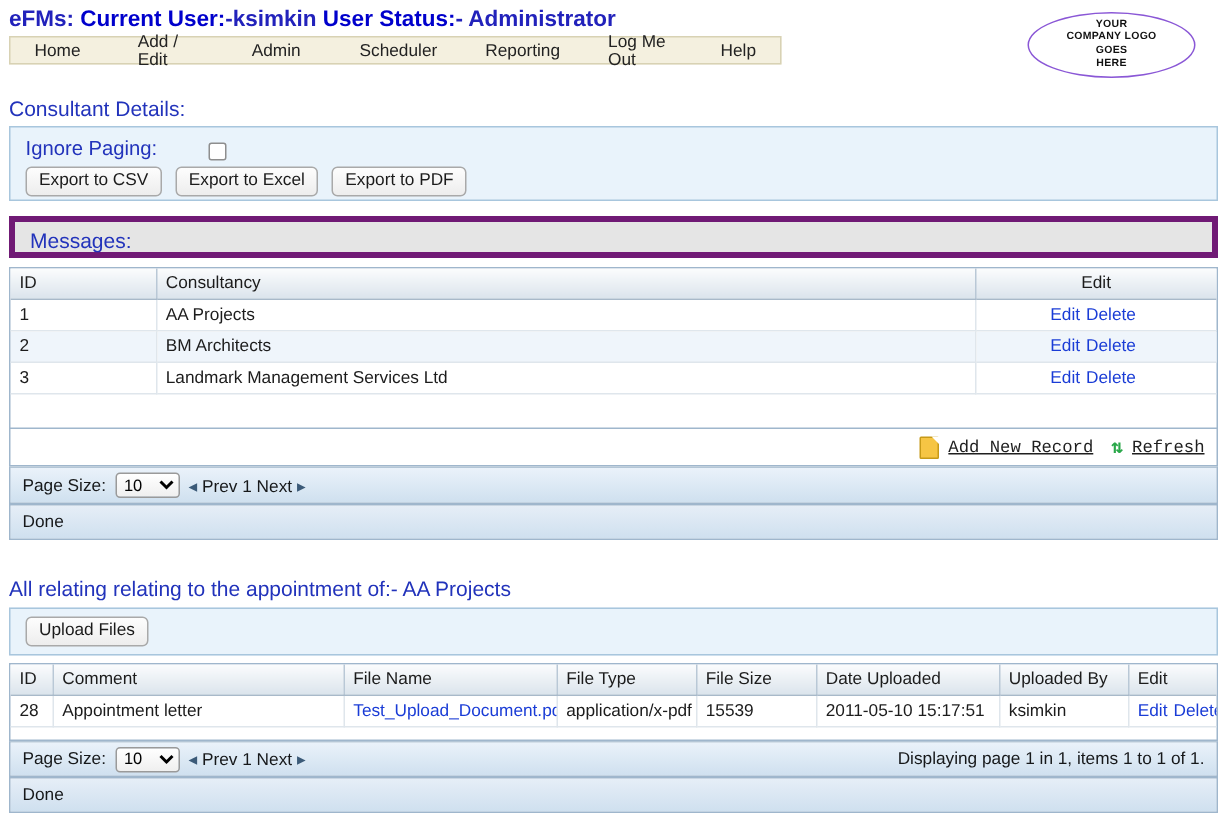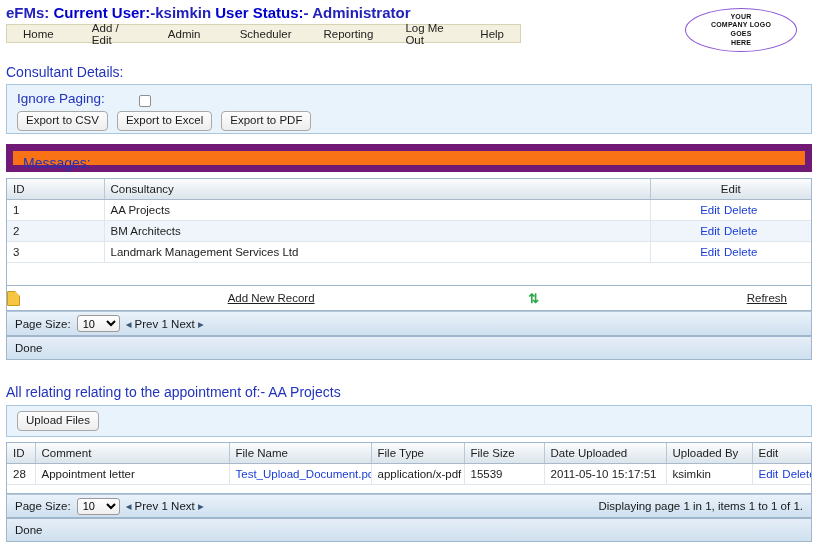--- a/index.html
+++ b/index.html
@@ -130,22 +130,22 @@
     border: 1px solid #a9a9a9;
     border-radius: 4px;
     padding: 2px 8px 3px 8px;
     line-height: 13px;
     white-space: nowrap;
   }
 
   .messages-bar {
     position: absolute;
     box-sizing: border-box;
-    background: #f97316;
-    border: 7px solid #701a75;
+    background: #e5e5e5;
+    border: 4px solid #701a75;
   }
   .messages-bar .mtext {
     position: absolute;
     left: 10px;
     top: 4px;
     font-size: 14px;
     color: #2233bb;
   }
 
   
@@ -197,24 +197,25 @@
   
   .grid-actions {
     position: absolute;
     box-sizing: border-box;
     background: #ffffff;
     border-left: 1px solid #9fb6cc;
     border-right: 1px solid #9fb6cc;
     border-bottom: 1px solid #9fb6cc;
     display: flex;
     align-items: center;
-    justify-content: space-between;
+    justify-content: flex-end;
     gap: 6px;
-    padding-right: 24px;
-    font-size: 11.5px;
+    padding-right: 8px;
+    font-size: 11.5px;
+    font-family: Liberation Mono, monospace;
   }
   .grid-actions a {
     color: #1f1f1f;
     text-decoration: underline;
     font-size: 11.5px;
   }
   .ico-page {
     display: inline-block;
     width: 11px;
     height: 13px;

